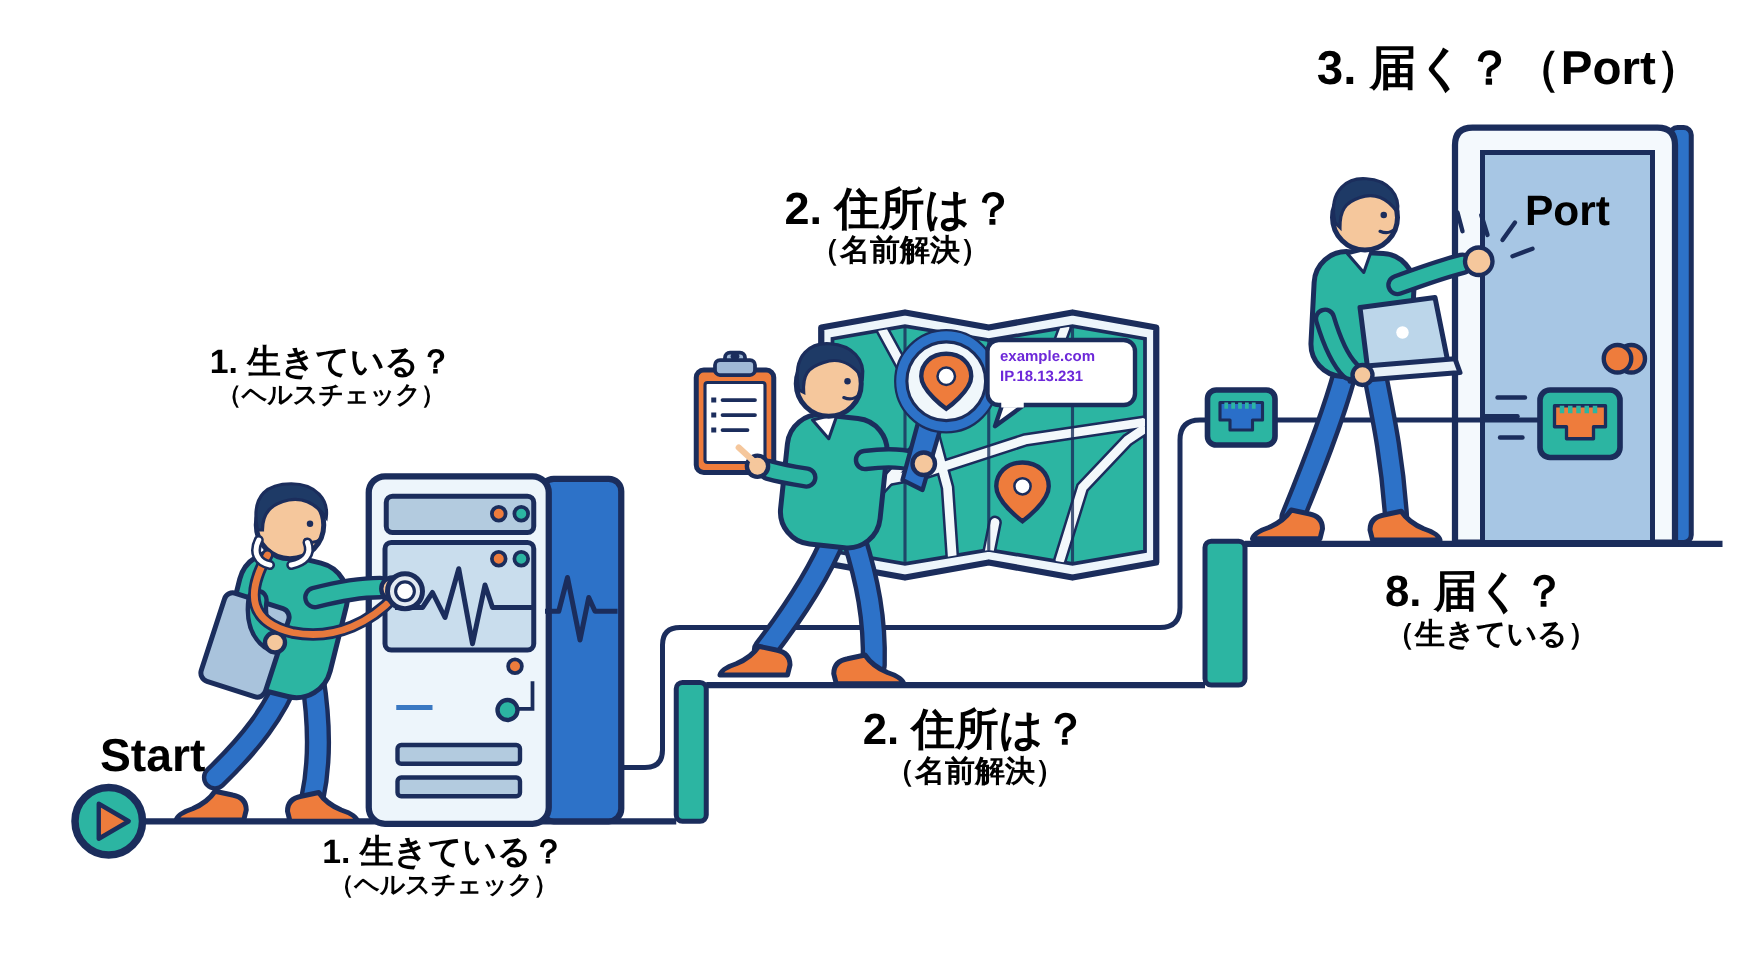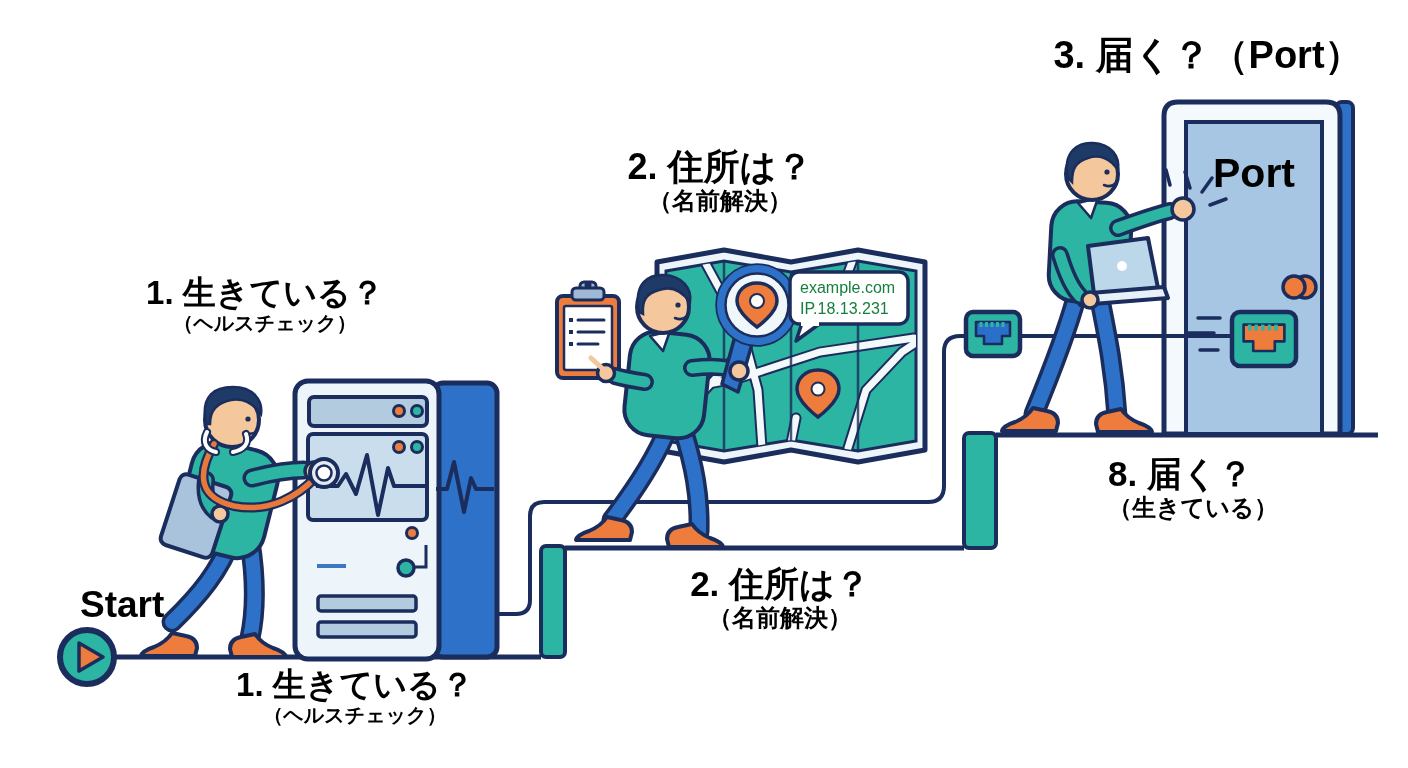--- a/index.html
+++ b/index.html
@@ -1,24 +1,24 @@
 <!DOCTYPE html>
 <html><head>
 <meta charset="utf-8">
 <style>
   html,body{margin:0;padding:0;background:#ffffff;}
   .canvas{position:relative;width:1408px;height:768px;background:#ffffff;overflow:hidden;
           font-family:"Liberation Sans","DejaVu Sans",sans-serif;}
   .canvas svg{position:absolute;left:0;top:0;}
   .label{position:absolute;color:#000000;font-weight:bold;text-align:center;
          line-height:1.14;white-space:nowrap;}
-  .t33{font-size:33px;} .t26{font-size:20px;font-family:Liberation Serif, serif;} .t36{font-size:36px;} .t28{font-size:24px;}
-  .t38{font-size:38px;} .t35{font-size:35px;} .t34{font-size:41px;} .t37{font-size:37px;}
+  .t33{font-size:27px;} .t26{font-size:20px;font-family:Liberation Serif, serif;} .t36{font-size:36px;} .t28{font-size:24px;}
+  .t38{font-size:38px;} .t35{font-size:35px;} .t34{font-size:34px;} .t37{font-size:37px;}
   .left{text-align:left;}
-  .bubble-text{position:absolute;color:#15803d;font-weight:normal;font-size:16px;
+  .bubble-text{position:absolute;color:#6d28d9;font-weight:bold;font-size:12px;
                line-height:1.3;text-align:left;}
 </style>
 </head>
 <body>
 
 <div class="canvas">
 
 <svg width="1408" height="768" viewBox="0 0 1408 768">
   <defs>
     <path id="shoe" d="M 2 0 L 0 -8 Q 0 -18 11 -20 L 25 -23 Q 31 -14 43 -9 Q 55 -5 56 0 Z"></path>

